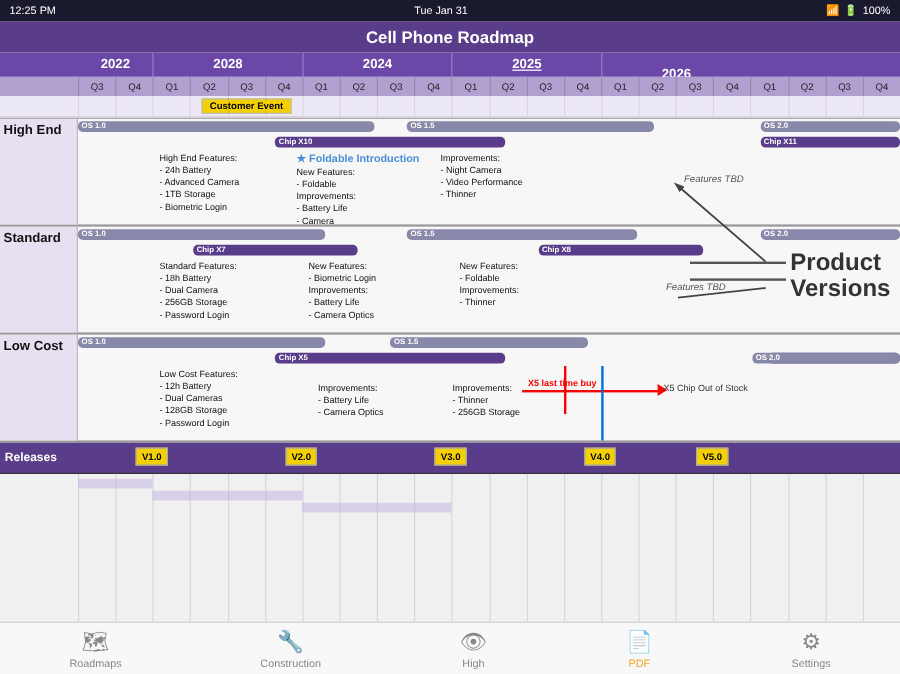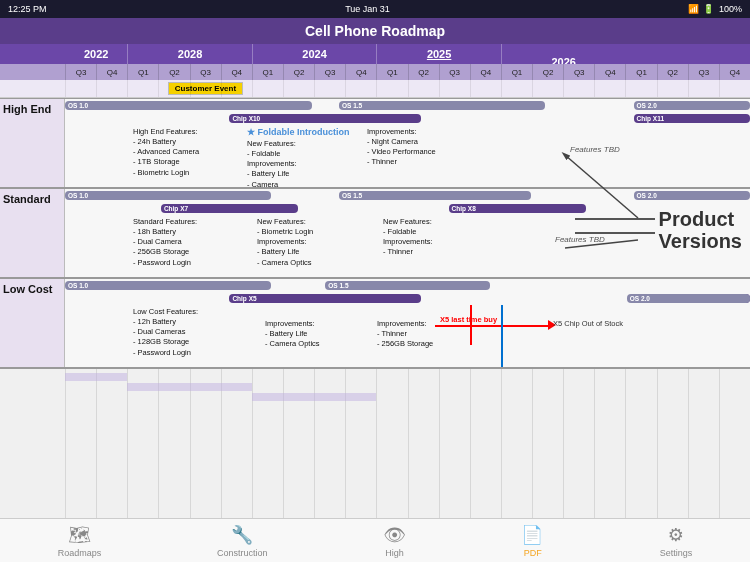--- a/index.html
+++ b/index.html
@@ -333,20 +333,30 @@
             <div style="position: absolute; left: 370px; top: 20px; width: 115px; height: 2px; background: red;"></div>
             <div style="position: absolute; left: 483px; top: 15px; width: 0px; height: 0px; border-top: 5px solid transparent; border-bottom: 5px solid transparent; border-left: 8px solid red;"></div>
             <div style="position: absolute; left: 375px; top: 10px; font-size: 7.5px; color: red; font-weight: 600; white-space: nowrap;">X5 last time buy</div>
             <div style="position: absolute; left: 488px; top: 14px; font-size: 7.5px; color: rgb(51, 51, 51); font-weight: 500; white-space: nowrap;">X5 Chip Out of Stock</div>
             <div style="position: absolute; left: 435.909px; top: 0px; height: 120px; width: 2px; background: rgb(0, 112, 208); z-index: 5;"></div>
             <div style="position: absolute; left: 404.773px; top: 0px; height: 40px; width: 2px; background: red; z-index: 5;"></div>
           </div>
       </div>
     </div>
 
+    <div id="releases-row" style="height:26px;background:#5a3d8a;display:flex;align-items:center;position:relative;border-bottom:1px solid #333;">
+      <div class="releases-label" style="width:65px;color:white;font-size:10px;font-weight:700;padding-left:4px;">Releases</div>
+      <div id="releases-content" style="position:absolute;left:65px;right:0;top:0;bottom:0;">
+          <div style="position: absolute; left: 48.2727px; top: 4px; background: rgb(245, 208, 0); color: rgb(0, 0, 0); font-size: 8px; font-weight: 700; padding: 2px 4px; border: 1px solid rgb(170, 170, 170); white-space: nowrap;">V1.0</div>
+          <div style="position: absolute; left: 172.818px; top: 4px; background: rgb(245, 208, 0); color: rgb(0, 0, 0); font-size: 8px; font-weight: 700; padding: 2px 4px; border: 1px solid rgb(170, 170, 170); white-space: nowrap;">V2.0</div>
+          <div style="position: absolute; left: 297.364px; top: 4px; background: rgb(245, 208, 0); color: rgb(0, 0, 0); font-size: 8px; font-weight: 700; padding: 2px 4px; border: 1px solid rgb(170, 170, 170); white-space: nowrap;">V3.0</div>
+          <div style="position: absolute; left: 421.909px; top: 4px; background: rgb(245, 208, 0); color: rgb(0, 0, 0); font-size: 8px; font-weight: 700; padding: 2px 4px; border: 1px solid rgb(170, 170, 170); white-space: nowrap;">V4.0</div>
+          <div style="position: absolute; left: 515.318px; top: 4px; background: rgb(245, 208, 0); color: rgb(0, 0, 0); font-size: 8px; font-weight: 700; padding: 2px 4px; border: 1px solid rgb(170, 170, 170); white-space: nowrap;">V5.0</div>
+        </div>
+    </div>
 
     <div id="gantt-area" style="flex:1;background:#f0f0f0;position:relative;">
       <div id="gantt-lines" style="position:absolute;left:65px;right:0;top:0;bottom:0;">
           <div style="position: absolute; left: 0px; top: 0px; bottom: 0px; width: 1px; background: rgba(0, 0, 0, 0.1);"></div>
           <div style="position: absolute; left: 31.1364px; top: 0px; bottom: 0px; width: 1px; background: rgba(0, 0, 0, 0.1);"></div>
           <div style="position: absolute; left: 62.2727px; top: 0px; bottom: 0px; width: 1px; background: rgba(0, 0, 0, 0.1);"></div>
           <div style="position: absolute; left: 93.4091px; top: 0px; bottom: 0px; width: 1px; background: rgba(0, 0, 0, 0.1);"></div>
           <div style="position: absolute; left: 124.545px; top: 0px; bottom: 0px; width: 1px; background: rgba(0, 0, 0, 0.1);"></div>
           <div style="position: absolute; left: 155.682px; top: 0px; bottom: 0px; width: 1px; background: rgba(0, 0, 0, 0.1);"></div>
           <div style="position: absolute; left: 186.818px; top: 0px; bottom: 0px; width: 1px; background: rgba(0, 0, 0, 0.1);"></div>

